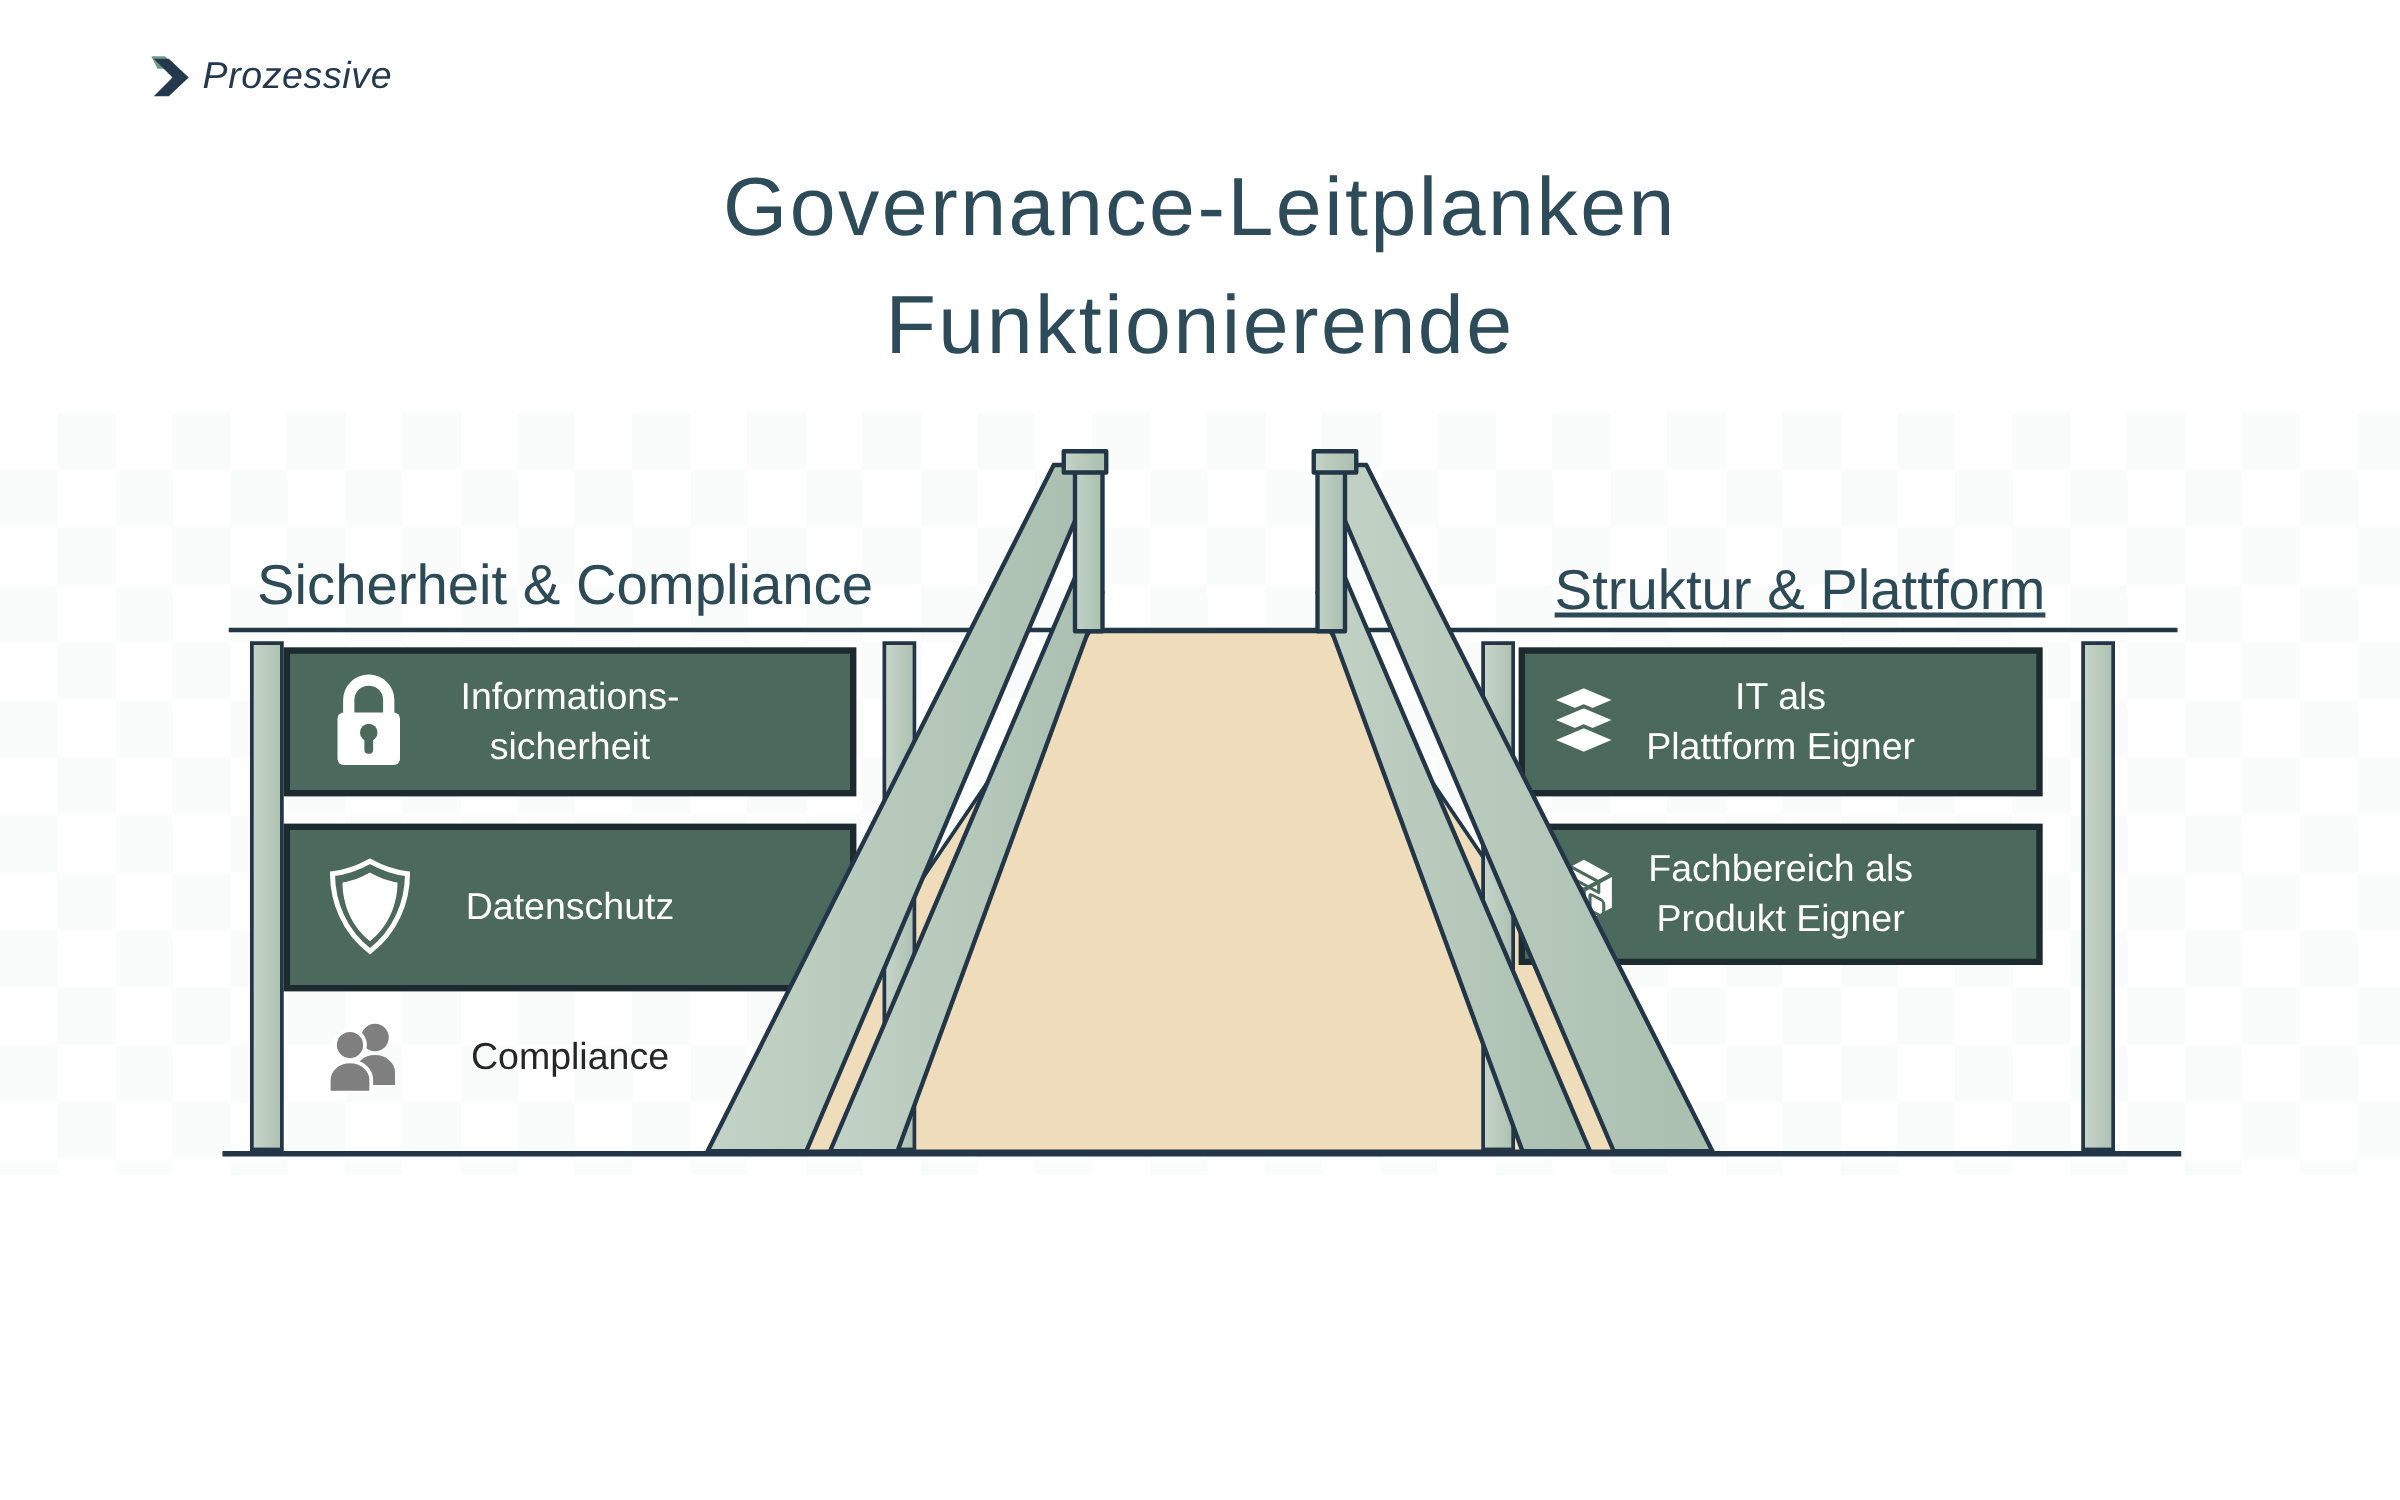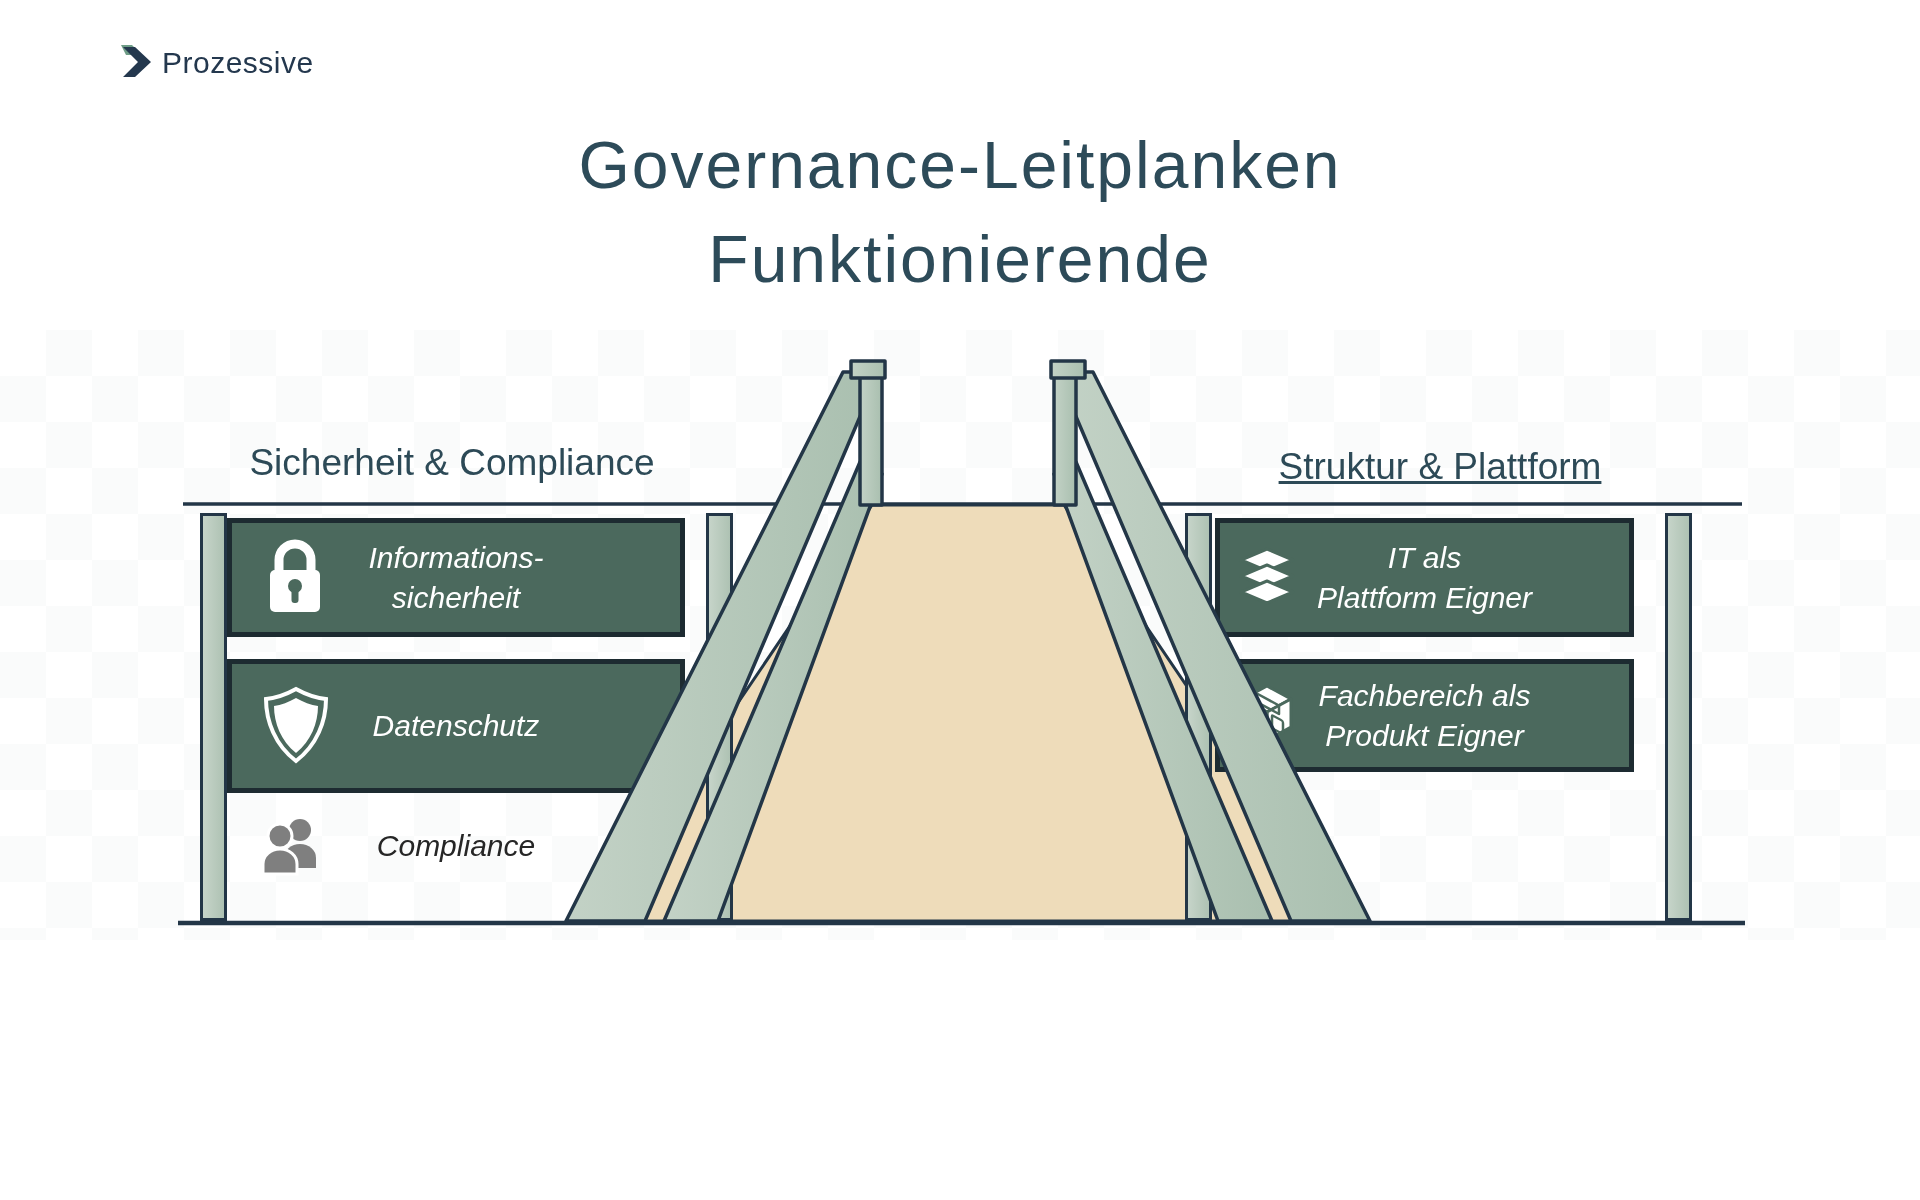--- a/index.html
+++ b/index.html
@@ -7,33 +7,33 @@
     width:1920px;height:1200px;position:relative;overflow:hidden;
     background:#ffffff;
     font-family:"Liberation Sans", sans-serif;
   }
   
   .texture{
     position:absolute;left:0;top:330px;width:1920px;height:610px;
     background-image:conic-gradient(#f4f7f7 90deg,transparent 90deg 180deg,#f4f7f7 180deg 270deg,transparent 270deg);
     background-size:92px 92px;opacity:.45;z-index:0;
   }
-  .logo{position:absolute;left:118px;top:44px;display:flex;align-items:flex-end;gap:8px;z-index:6;}
+  .logo{position:absolute;left:118px;top:44px;display:flex;align-items:flex-start;gap:8px;z-index:6;font-style:italic;}
   .logo-text{font-size:30px;font-weight:500;color:#24384e;letter-spacing:.5px;}
   .title{
     position:absolute;left:0;top:118px;width:1920px;text-align:center;z-index:6;
     color:#2d4b59;font-weight:300;font-size:66px;line-height:94px;letter-spacing:2px;
   }
   .section-header{
-    position:absolute;z-index:6;color:#2d4a57;font-weight:500;font-size:37px;
+    position:absolute;z-index:6;color:#2d4a57;font-weight:500;font-size:45px;
     text-align:right;white-space:nowrap;transform:translateX(-50%);
   }
   svg.layer{position:absolute;left:0;top:0;z-index:1;pointer-events:none;}
   svg.layer.rails{z-index:3;}
-  .signs{position:absolute;left:0;top:0;width:1920px;height:1200px;z-index:2;font-style:italic;}
+  .signs{position:absolute;left:0;top:0;width:1920px;height:1200px;z-index:2;}
   .post{
     position:absolute;top:513px;height:408px;width:27px;
     background:linear-gradient(90deg,#c6d4c9,#aec2b3);
     border:3px solid #233647;box-sizing:border-box;
   }
   .panel{
     position:absolute;left:227px;width:458px;box-sizing:border-box;
     background:#4b695d;border:5px solid #1d2b31;
     display:flex;align-items:center;justify-content:center;
   }

